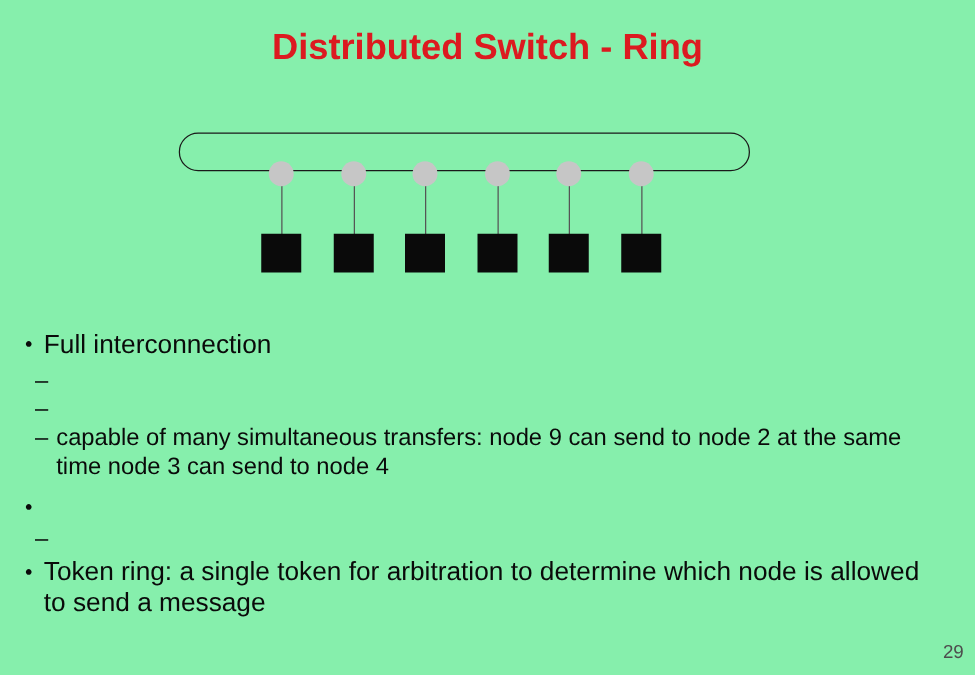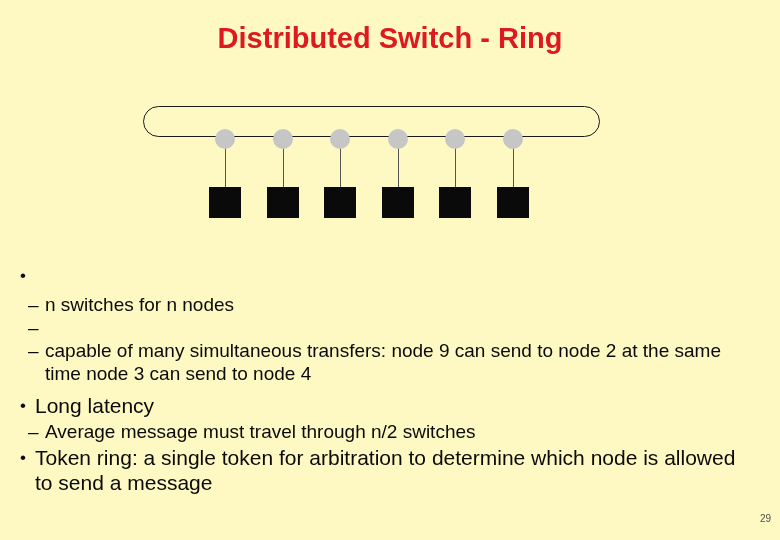--- a/index.html
+++ b/index.html
@@ -1,20 +1,20 @@
 <!DOCTYPE html>
 <html><head>
 <meta charset="utf-8">
 <style>
   html, body { margin: 0; padding: 0; background: #ffffff; }
   .slide {
     position: relative;
     width: 780px;
     height: 540px;
-    background: #fef9c3;
+    background: #86efac;
     overflow: hidden;
     font-family: "Liberation Sans", sans-serif;
     color: #0a0a0a;
   }
 
   
   .title {
     position: absolute;
     top: 22px;
     left: 0;
@@ -75,21 +75,21 @@
   .b2 .marker { flex: 0 0 17px; }
   .b2 .text { max-width: 716px; }
   .gap-lg { margin-top: 8px; }
   .gap-sm { margin-top: 2px; }
 
   
   .page-number {
     position: absolute;
     top: 513px;
     right: 9px;
-    font-size: 10px;
+    font-size: 15px;
     color: #4d4d4d;
   }
 </style>
 </head>
 <body>
 
 <div class="slide">
 
   <div class="title">Distributed Switch - Ring</div>
 
@@ -125,43 +125,41 @@
       <div class="connector"></div>
       <div class="switch-dot"></div>
       <div class="node-square"></div>
     </div>
   </div>
 
   <div class="text-block">
 
     <div class="b1">
       <span class="marker">•</span>
+      <span class="text">Full interconnection</span>
     </div>
     <div class="sublist">
       <div class="b2">
         <span class="marker">–</span>
-        <span class="text">n switches for n nodes</span>
       </div>
       <div class="b2">
         <span class="marker">–</span>
       </div>
       <div class="b2">
         <span class="marker">–</span>
         <span class="text">capable of many simultaneous transfers: node 9 can send to node 2 at the same time node 3 can send to node 4</span>
       </div>
     </div>
 
     <div class="b1 gap-lg">
       <span class="marker">•</span>
-      <span class="text">Long latency</span>
     </div>
     <div class="sublist gap-sm" style="margin-top:2px">
       <div class="b2">
         <span class="marker">–</span>
-        <span class="text">Average message must travel through n/2 switches</span>
       </div>
     </div>
 
     <div class="b1 gap-sm">
       <span class="marker">•</span>
       <span class="text">Token ring: a single token for arbitration to determine which node is allowed to send a message</span>
     </div>
 
   </div>
 

